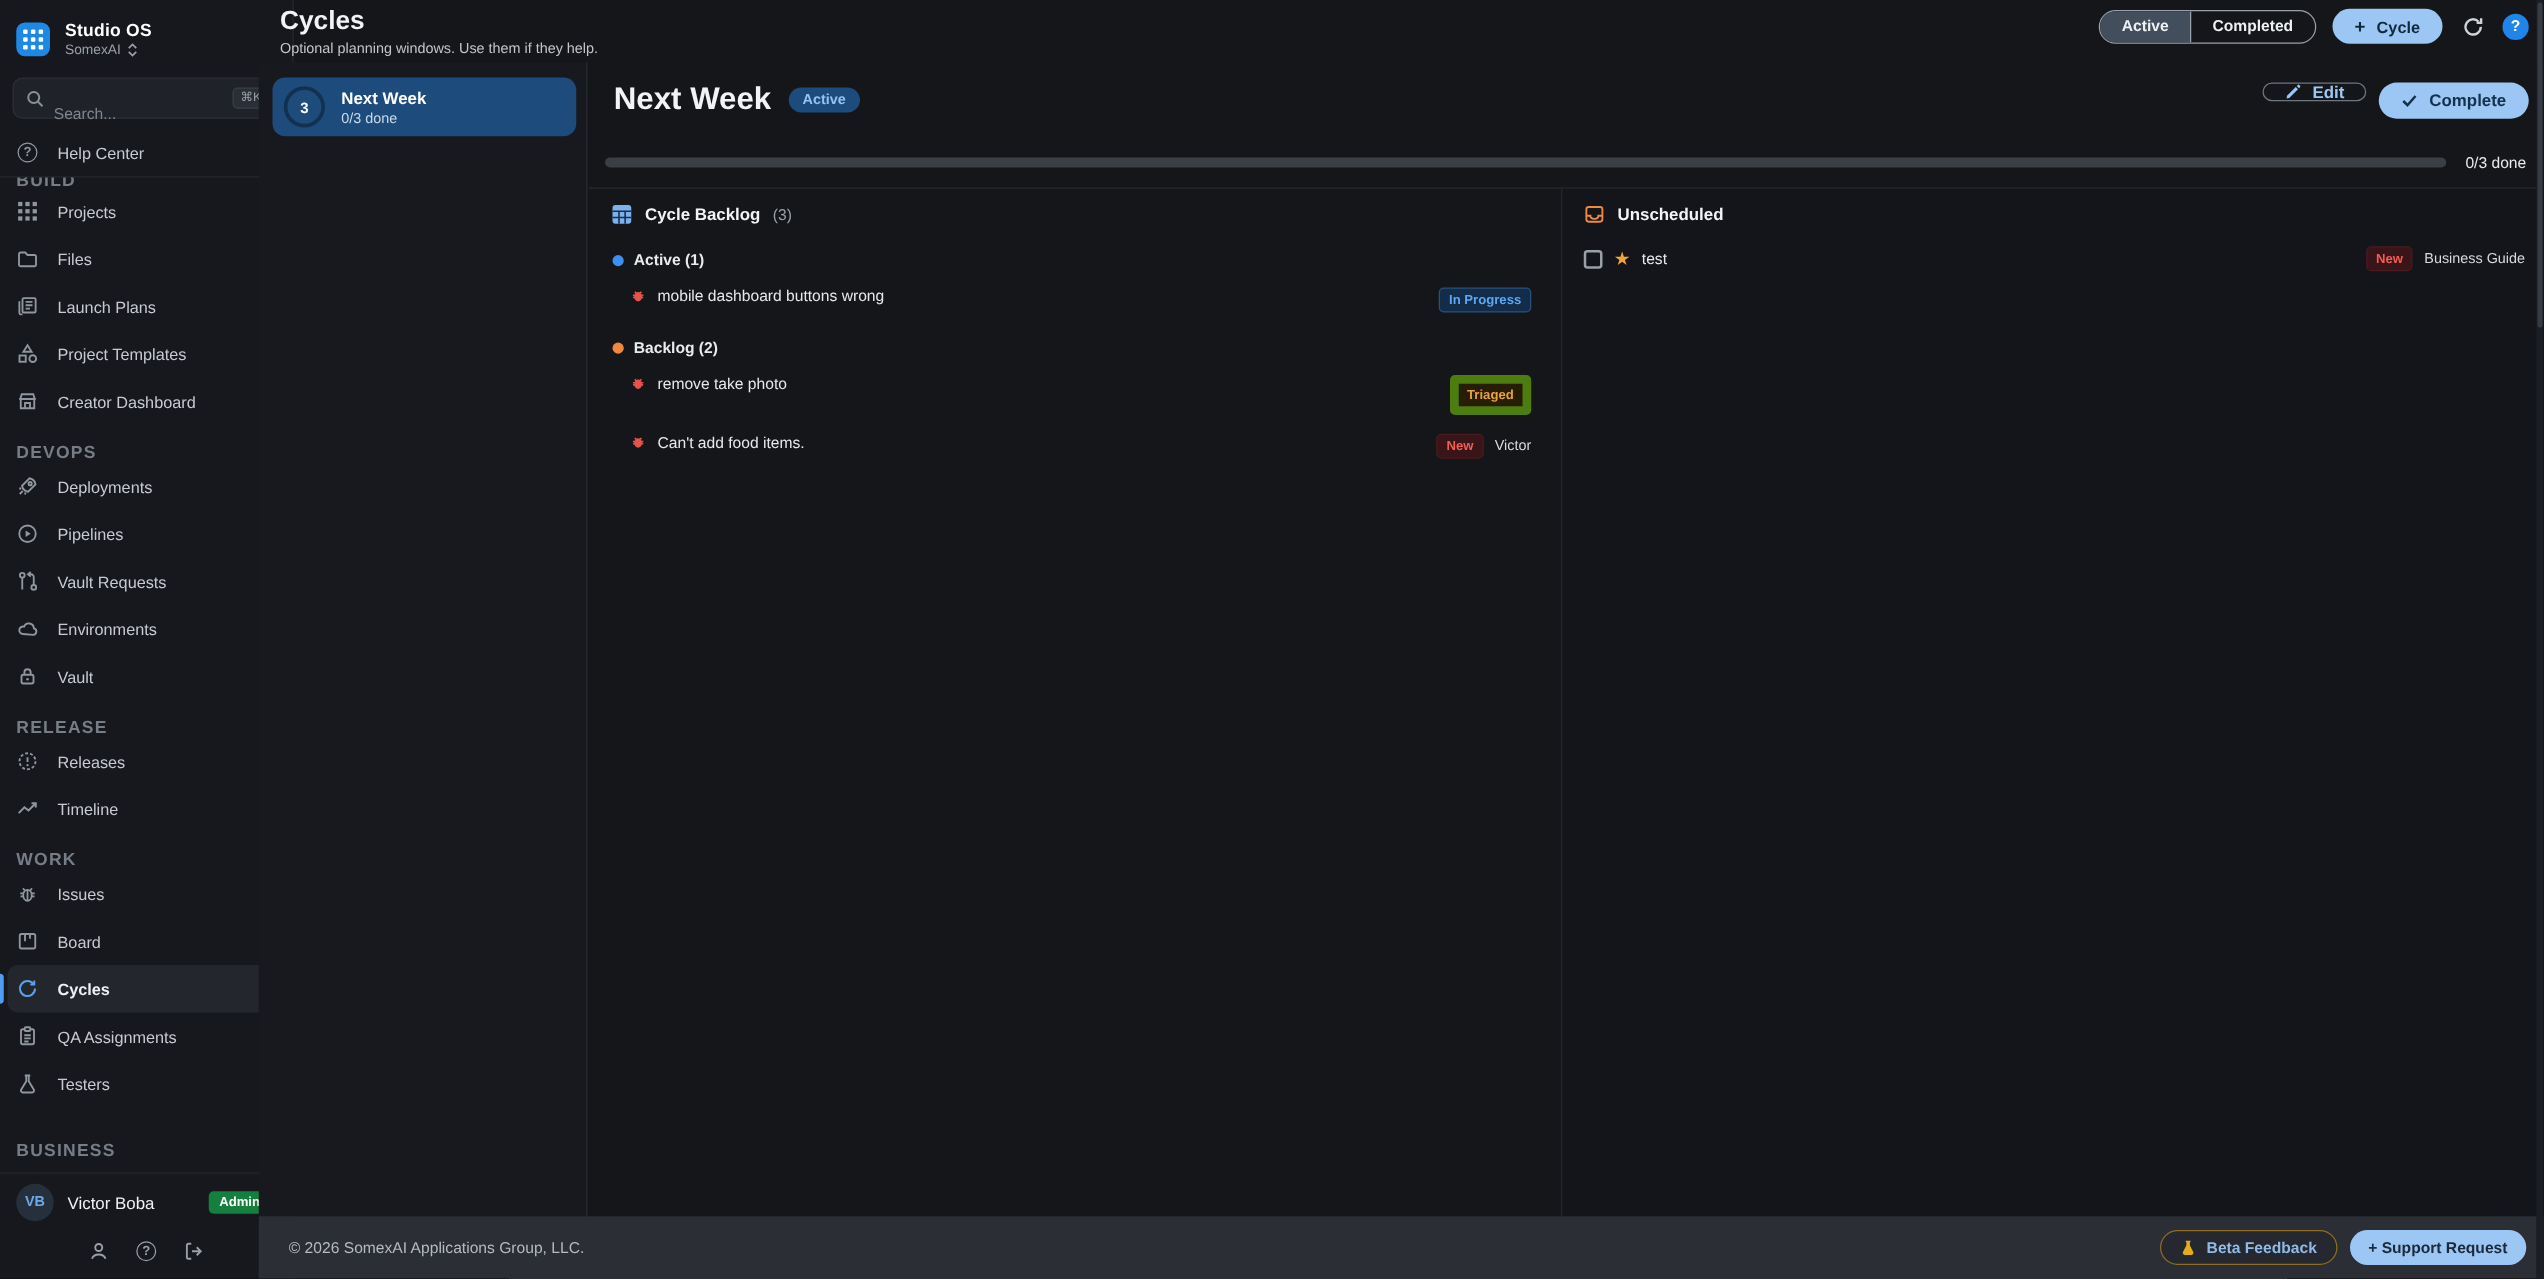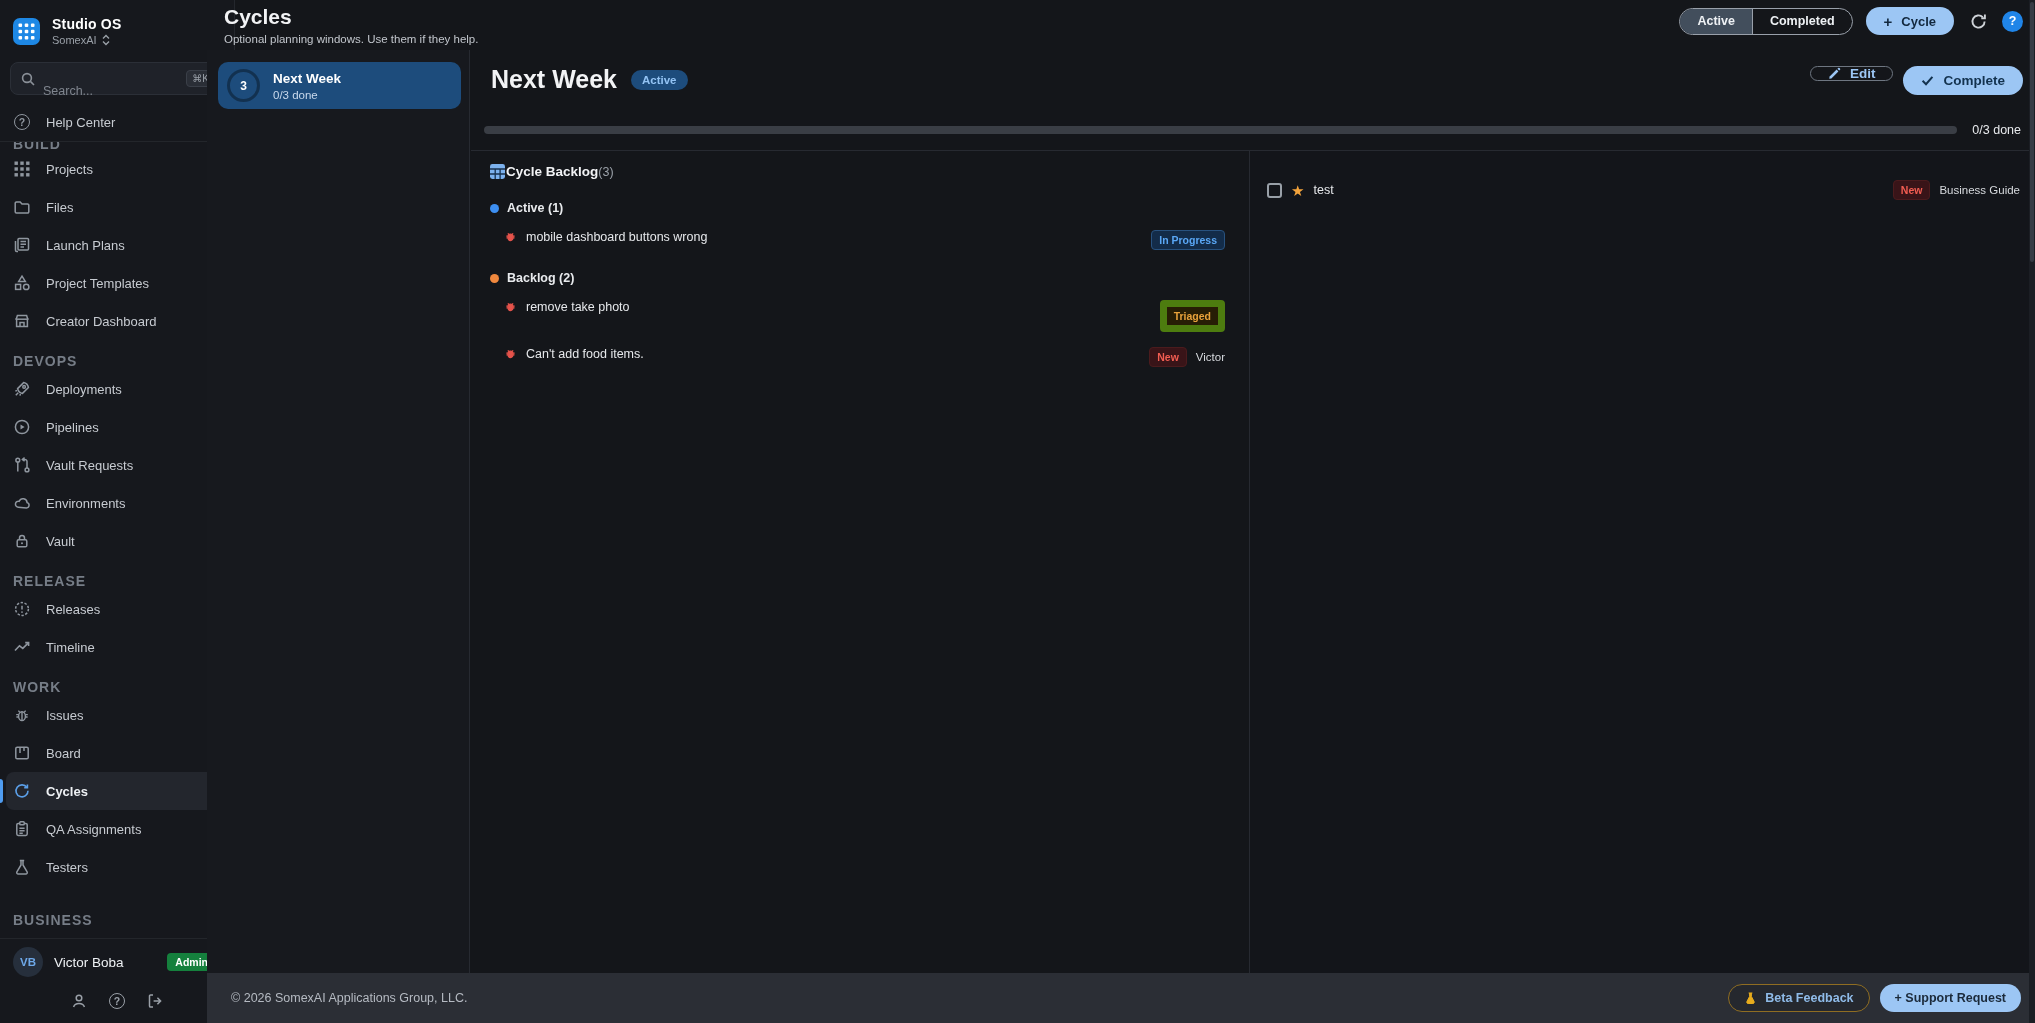--- a/index.html
+++ b/index.html
@@ -68,21 +68,21 @@
   .btn-outline { display:flex; align-items:center; gap:9px; height:15px; border:1px solid #6e7681; border-radius:15px; color:#9cc6f4; font-size:13.5px; font-weight:bold; padding:0 17px; cursor:pointer; background:transparent; }
   .btn-complete { display:flex; align-items:center; gap:9px; height:29px; border-radius:15px; background:#9cc6f4; color:#13324e; font-size:13.5px; font-weight:bold; padding:0 18px; cursor:pointer; }
   .progress-row { position:absolute; left:13px; right:14px; top:73px; display:flex; align-items:center; }
   .progress-track { flex:1; height:8px; background:#3a3e45; border-radius:4px; }
   .progress-label { margin-left:15px; font-size:12.5px; color:#e8eaed; }
   .main-divider { position:absolute; left:0; right:0; top:100px; height:1px; background:#272a31; }
 
   .columns { position:absolute; left:0; right:0; top:101px; bottom:0; display:flex; }
   .col-backlog { width:779px; border-right:1px solid #272a31; padding-top:12px; }
   .col-unsched { flex:1; background:#13151a; padding-top:12px; }
-  .col-head { display:flex; align-items:center; margin-left:18px; }
+  .col-head { display:flex; align-items:center; gap:10px; margin-left:18px; }
   .col-title { font-size:13.5px; font-weight:bold; color:#f2f3f5; }
   .col-count { font-size:12.5px; color:#9aa0a8; }
   .group-row { display:flex; align-items:center; gap:8px; margin:21px 0 0 19px; }
   .dot { width:9px; height:9px; border-radius:50%; }
   .group-label { font-size:12.5px; font-weight:bold; color:#e8eaed; }
   .issue-row { display:flex; align-items:flex-start; gap:9px; margin:15px 24px 0 33px; cursor:pointer; }
   .issue-title { font-size:12.5px; color:#e6e8eb; }
   .issue-right { margin-left:auto; display:flex; align-items:center; gap:9px; }
   .st-badge { font-size:10.5px; font-weight:bold; padding:3px 7px; border-radius:4px; white-space:nowrap; }
   .st-inprogress { color:#5aa7f5; background:#132c49; border:1px solid #28527f; }
@@ -473,20 +473,27 @@
             </svg>
           <span class="issue-title">Can't add food items.</span>
           <span class="issue-right">
             <span class="st-badge st-new">New</span>
             <span class="assignee">Victor</span>
           </span>
         </div>
       </div>
 
       <div class="col-unsched">
+        <div class="col-head" style="margin-left:17px;">
+          <svg width="17" height="17" viewBox="0 0 18 18" fill="none" stroke="#f0883e" stroke-width="1.6">
+              <rect x="2.2" y="2.8" width="13.6" height="12.4" rx="2"></rect>
+              <path d="M2.2 10.2 h3.4 c0 1.5 1.4 2.6 3.4 2.6 s3.4 -1.1 3.4 -2.6 h3.4"></path>
+            </svg>
+          <span class="col-title">Unscheduled</span>
+        </div>
         <div class="unsched-row">
           <span class="checkbox"></span>
           <span class="star" style="font-size:15px;line-height:1;">★</span>
           <span class="issue-title">test</span>
           <span class="issue-right">
             <span class="st-badge st-new">New</span>
             <span class="assignee">Business Guide</span>
           </span>
         </div>
       </div>

